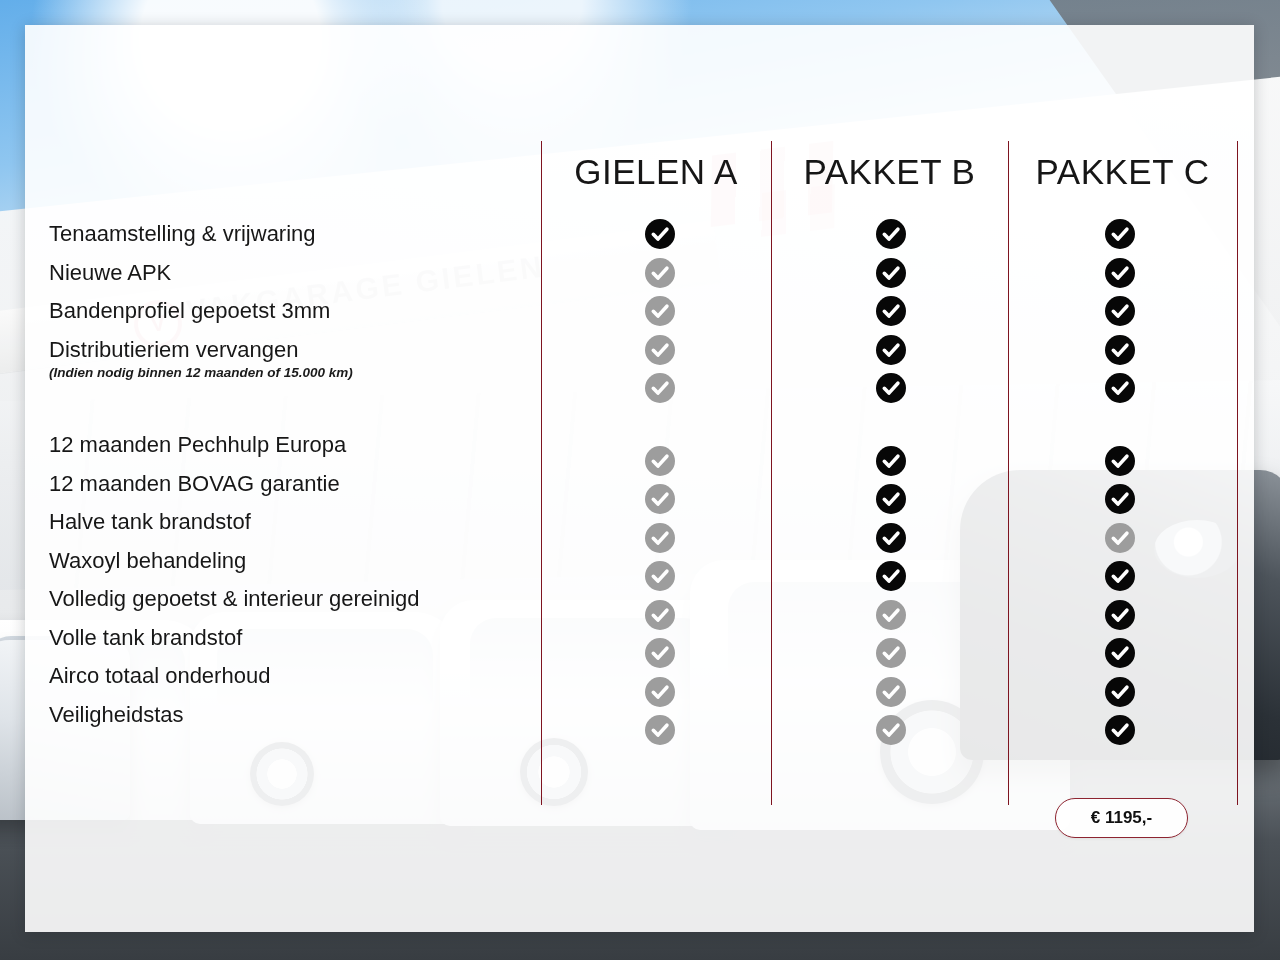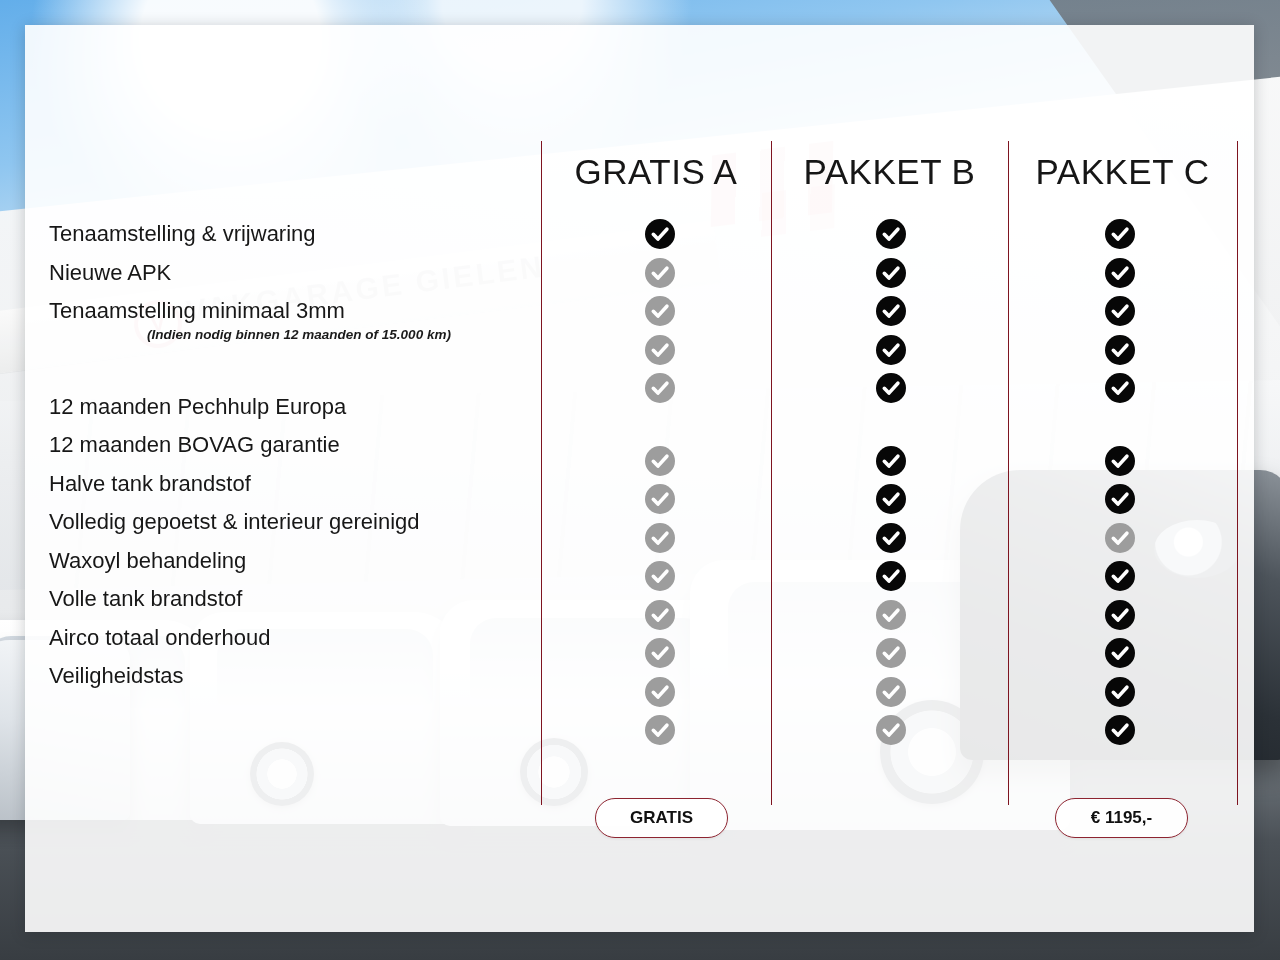--- a/index.html
+++ b/index.html
@@ -202,21 +202,20 @@
     letter-spacing: .5px;
     white-space: nowrap;
   }
 
   
   .features {
     position: absolute;
     left: 24px;
     top: 190px;
     width: 500px;
-    text-align: center;
   }
   .feat-row {
     height: 38.5px;
     display: flex;
     align-items: center;
     font-size: 22px;
     color: #171717;
     white-space: nowrap;
   }
   .feat-note {
@@ -307,55 +306,58 @@
   <div class="car-left"></div>
 
   <div id="card">
 
     <div class="divider" style="left:516px;"></div>
     <div class="divider" style="left:746px;"></div>
     <div class="divider" style="left:983px;"></div>
     <div class="divider" style="left:1212px;"></div>
 
     <div class="pkg-head" style="left:516px;width:230px;">
-      <span>GRATIS A</span>
+      <span>GIELEN A</span>
     </div>
     <div class="pkg-head" style="left:746px;width:237px;">
       <span>PAKKET B</span>
     </div>
     <div class="pkg-head" style="left:983px;width:229px;">
       <span>PAKKET C</span>
     </div>
 
     <div class="features" id="feature-list">
         <div class="feat-row">
           <span>Tenaamstelling &amp; vrijwaring</span>
         </div>
         <div class="feat-row">
           <span>Nieuwe APK</span>
         </div>
         <div class="feat-row">
-          <span>Tenaamstelling minimaal 3mm</span>
+          <span>Bandenprofiel gepoetst 3mm</span>
+        </div>
+        <div class="feat-row">
+          <span>Distributieriem vervangen</span>
         </div>
         <div class="feat-note">(Indien nodig binnen 12 maanden of 15.000 km)</div>
         <div class="group-gap"></div>
         <div class="feat-row">
           <span>12 maanden Pechhulp Europa</span>
         </div>
         <div class="feat-row">
           <span>12 maanden BOVAG garantie</span>
         </div>
         <div class="feat-row">
           <span>Halve tank brandstof</span>
         </div>
         <div class="feat-row">
+          <span>Waxoyl behandeling</span>
+        </div>
+        <div class="feat-row">
           <span>Volledig gepoetst &amp; interieur gereinigd</span>
-        </div>
-        <div class="feat-row">
-          <span>Waxoyl behandeling</span>
         </div>
         <div class="feat-row">
           <span>Volle tank brandstof</span>
         </div>
         <div class="feat-row">
           <span>Airco totaal onderhoud</span>
         </div>
         <div class="feat-row">
           <span>Veiligheidstas</span>
         </div>
@@ -637,21 +639,18 @@
         </div>
         <div class="check-cell">
           <span class="check on">
             <svg viewBox="0 0 30 30" aria-hidden="true">
               <path d="M8.3 15.3 L12.9 20.1 L21.9 10.2" fill="none" stroke="#ffffff" stroke-width="3.6" stroke-linecap="round" stroke-linejoin="round"></path>
             </svg>
           </span>
         </div>
       </div>
 
-    <div class="price-pill" style="left:570px;width:131px;">
-      <span>GRATIS</span>
-    </div>
     <div class="price-pill" style="left:1030px;width:131px;text-align:center;">
       <span>€ 1195,-</span>
     </div>
 
   </div>
 </div>
 
 </body></html>

